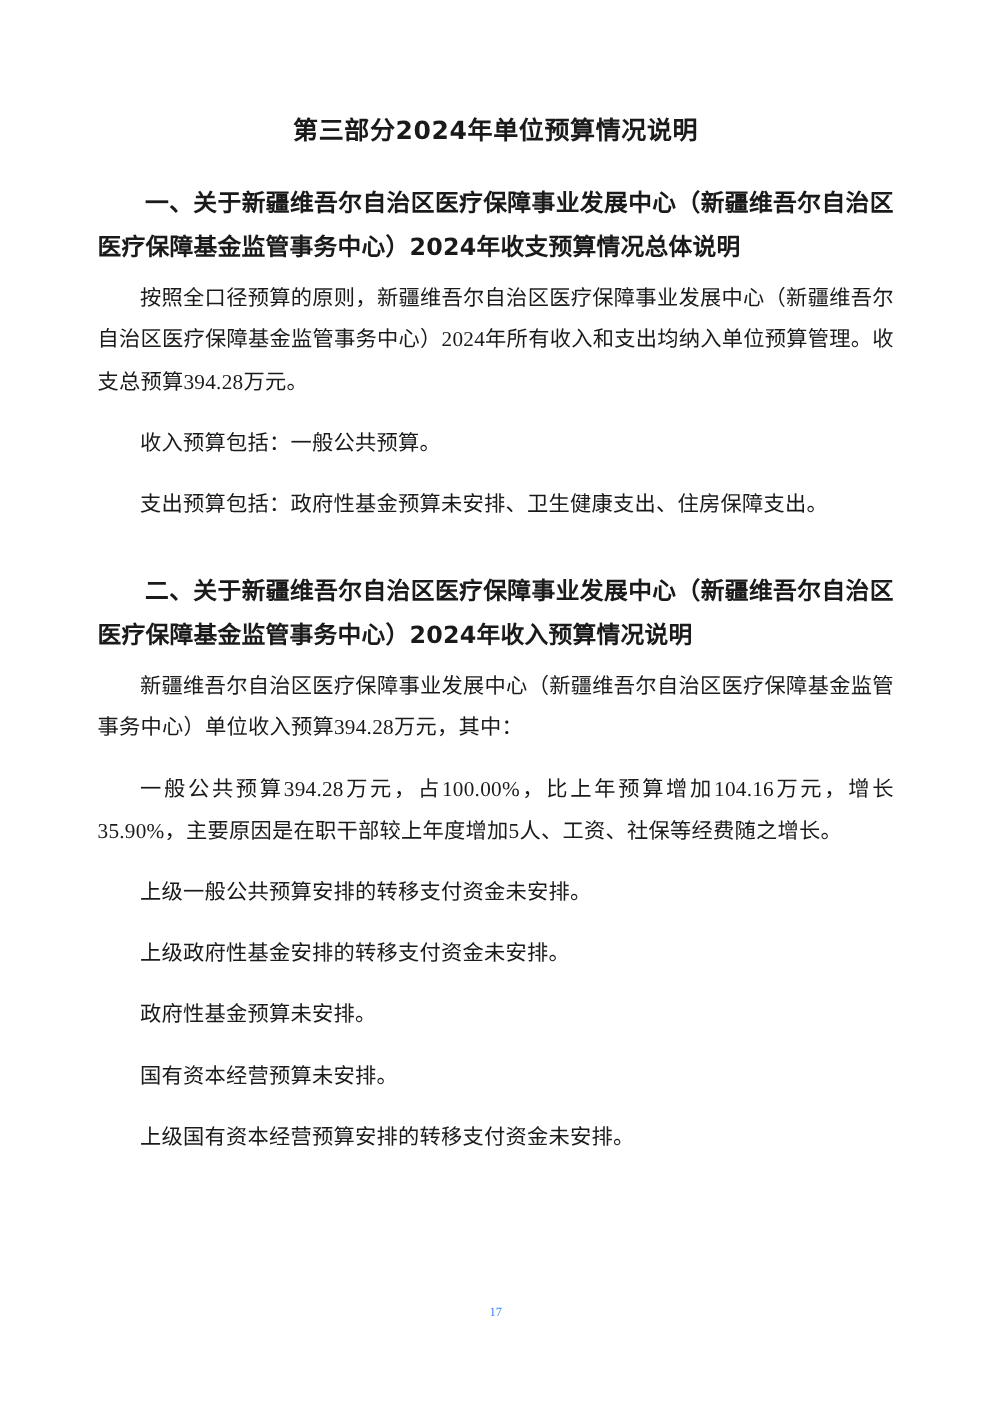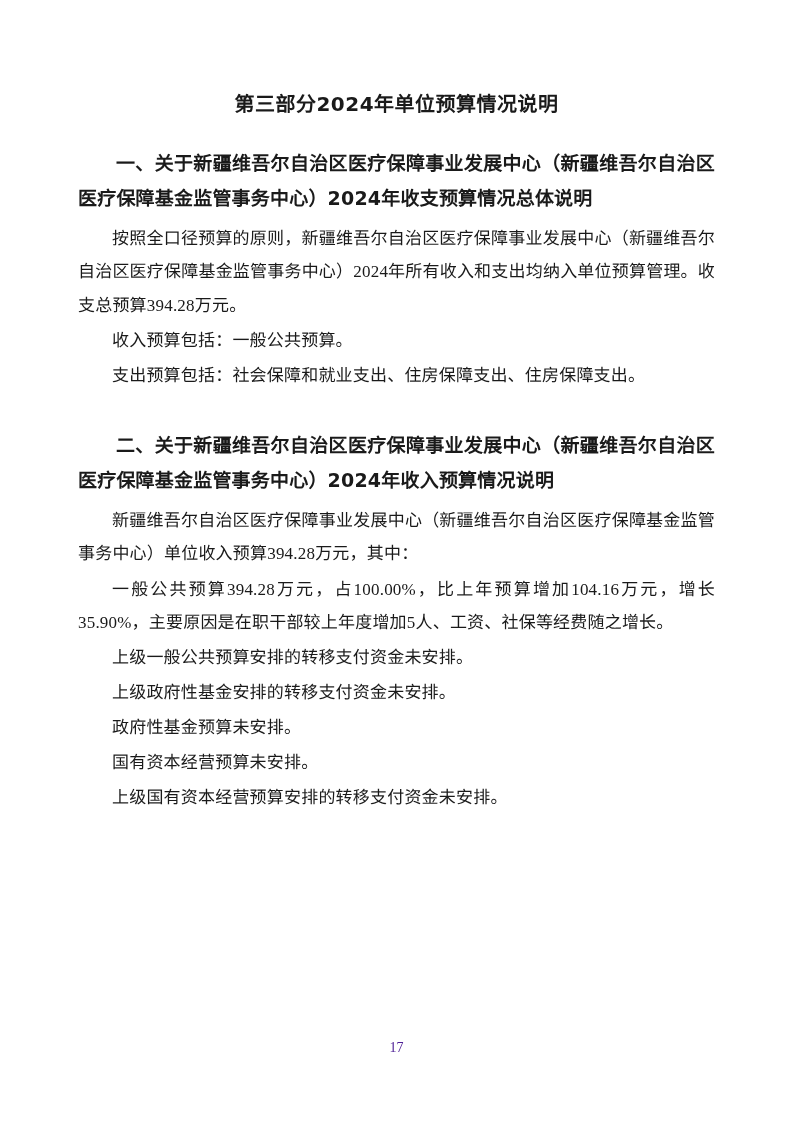--- a/index.html
+++ b/index.html
@@ -51,47 +51,47 @@
   p.body-text {
     font-size: 17px;
     line-height: 1.95;
     margin: 6px 0 0 0;
     text-indent: 2em;
     text-align: justify;
     text-justify: inter-ideograph;
     letter-spacing: 0.2px;
   }
   p.body-text.tight {
-    margin-top: 2px;
+    margin-top: 16px;
   }
   .page-number {
     position: absolute;
     left: 0;
     right: 0;
     bottom: 66px;
     text-align: center;
-    font-size: 14px;
-    color: #4c1d95;
+    font-size: 10px;
+    color: #3b82f6;
     font-family: "Liberation Serif", "DejaVu Serif", serif;
   }
 </style>
 </head>
 <body>
 
 <div class="page">
 
   <h1 class="doc-title">第三部分2024年单位预算情况说明</h1>
 
   <h2 class="section-heading">一、关于新疆维吾尔自治区医疗保障事业发展中心（新疆维吾尔自治区医疗保障基金监管事务中心）2024年收支预算情况总体说明</h2>
 
   <p class="body-text">按照全口径预算的原则，新疆维吾尔自治区医疗保障事业发展中心（新疆维吾尔自治区医疗保障基金监管事务中心）2024年所有收入和支出均纳入单位预算管理。收支总预算394.28万元。</p>
 
   <p class="body-text tight">收入预算包括：一般公共预算。</p>
 
-  <p class="body-text tight">支出预算包括：社会保障和就业支出、住房保障支出、住房保障支出。</p>
+  <p class="body-text tight">支出预算包括：政府性基金预算未安排、卫生健康支出、住房保障支出。</p>
 
   <h2 class="section-heading second">二、关于新疆维吾尔自治区医疗保障事业发展中心（新疆维吾尔自治区医疗保障基金监管事务中心）2024年收入预算情况说明</h2>
 
   <p class="body-text">新疆维吾尔自治区医疗保障事业发展中心（新疆维吾尔自治区医疗保障基金监管事务中心）单位收入预算394.28万元，其中：</p>
 
   <p class="body-text tight">一般公共预算394.28万元，占100.00%，比上年预算增加104.16万元，增长35.90%，主要原因是在职干部较上年度增加5人、工资、社保等经费随之增长。</p>
 
   <p class="body-text tight">上级一般公共预算安排的转移支付资金未安排。</p>
 
   <p class="body-text tight">上级政府性基金安排的转移支付资金未安排。</p>

